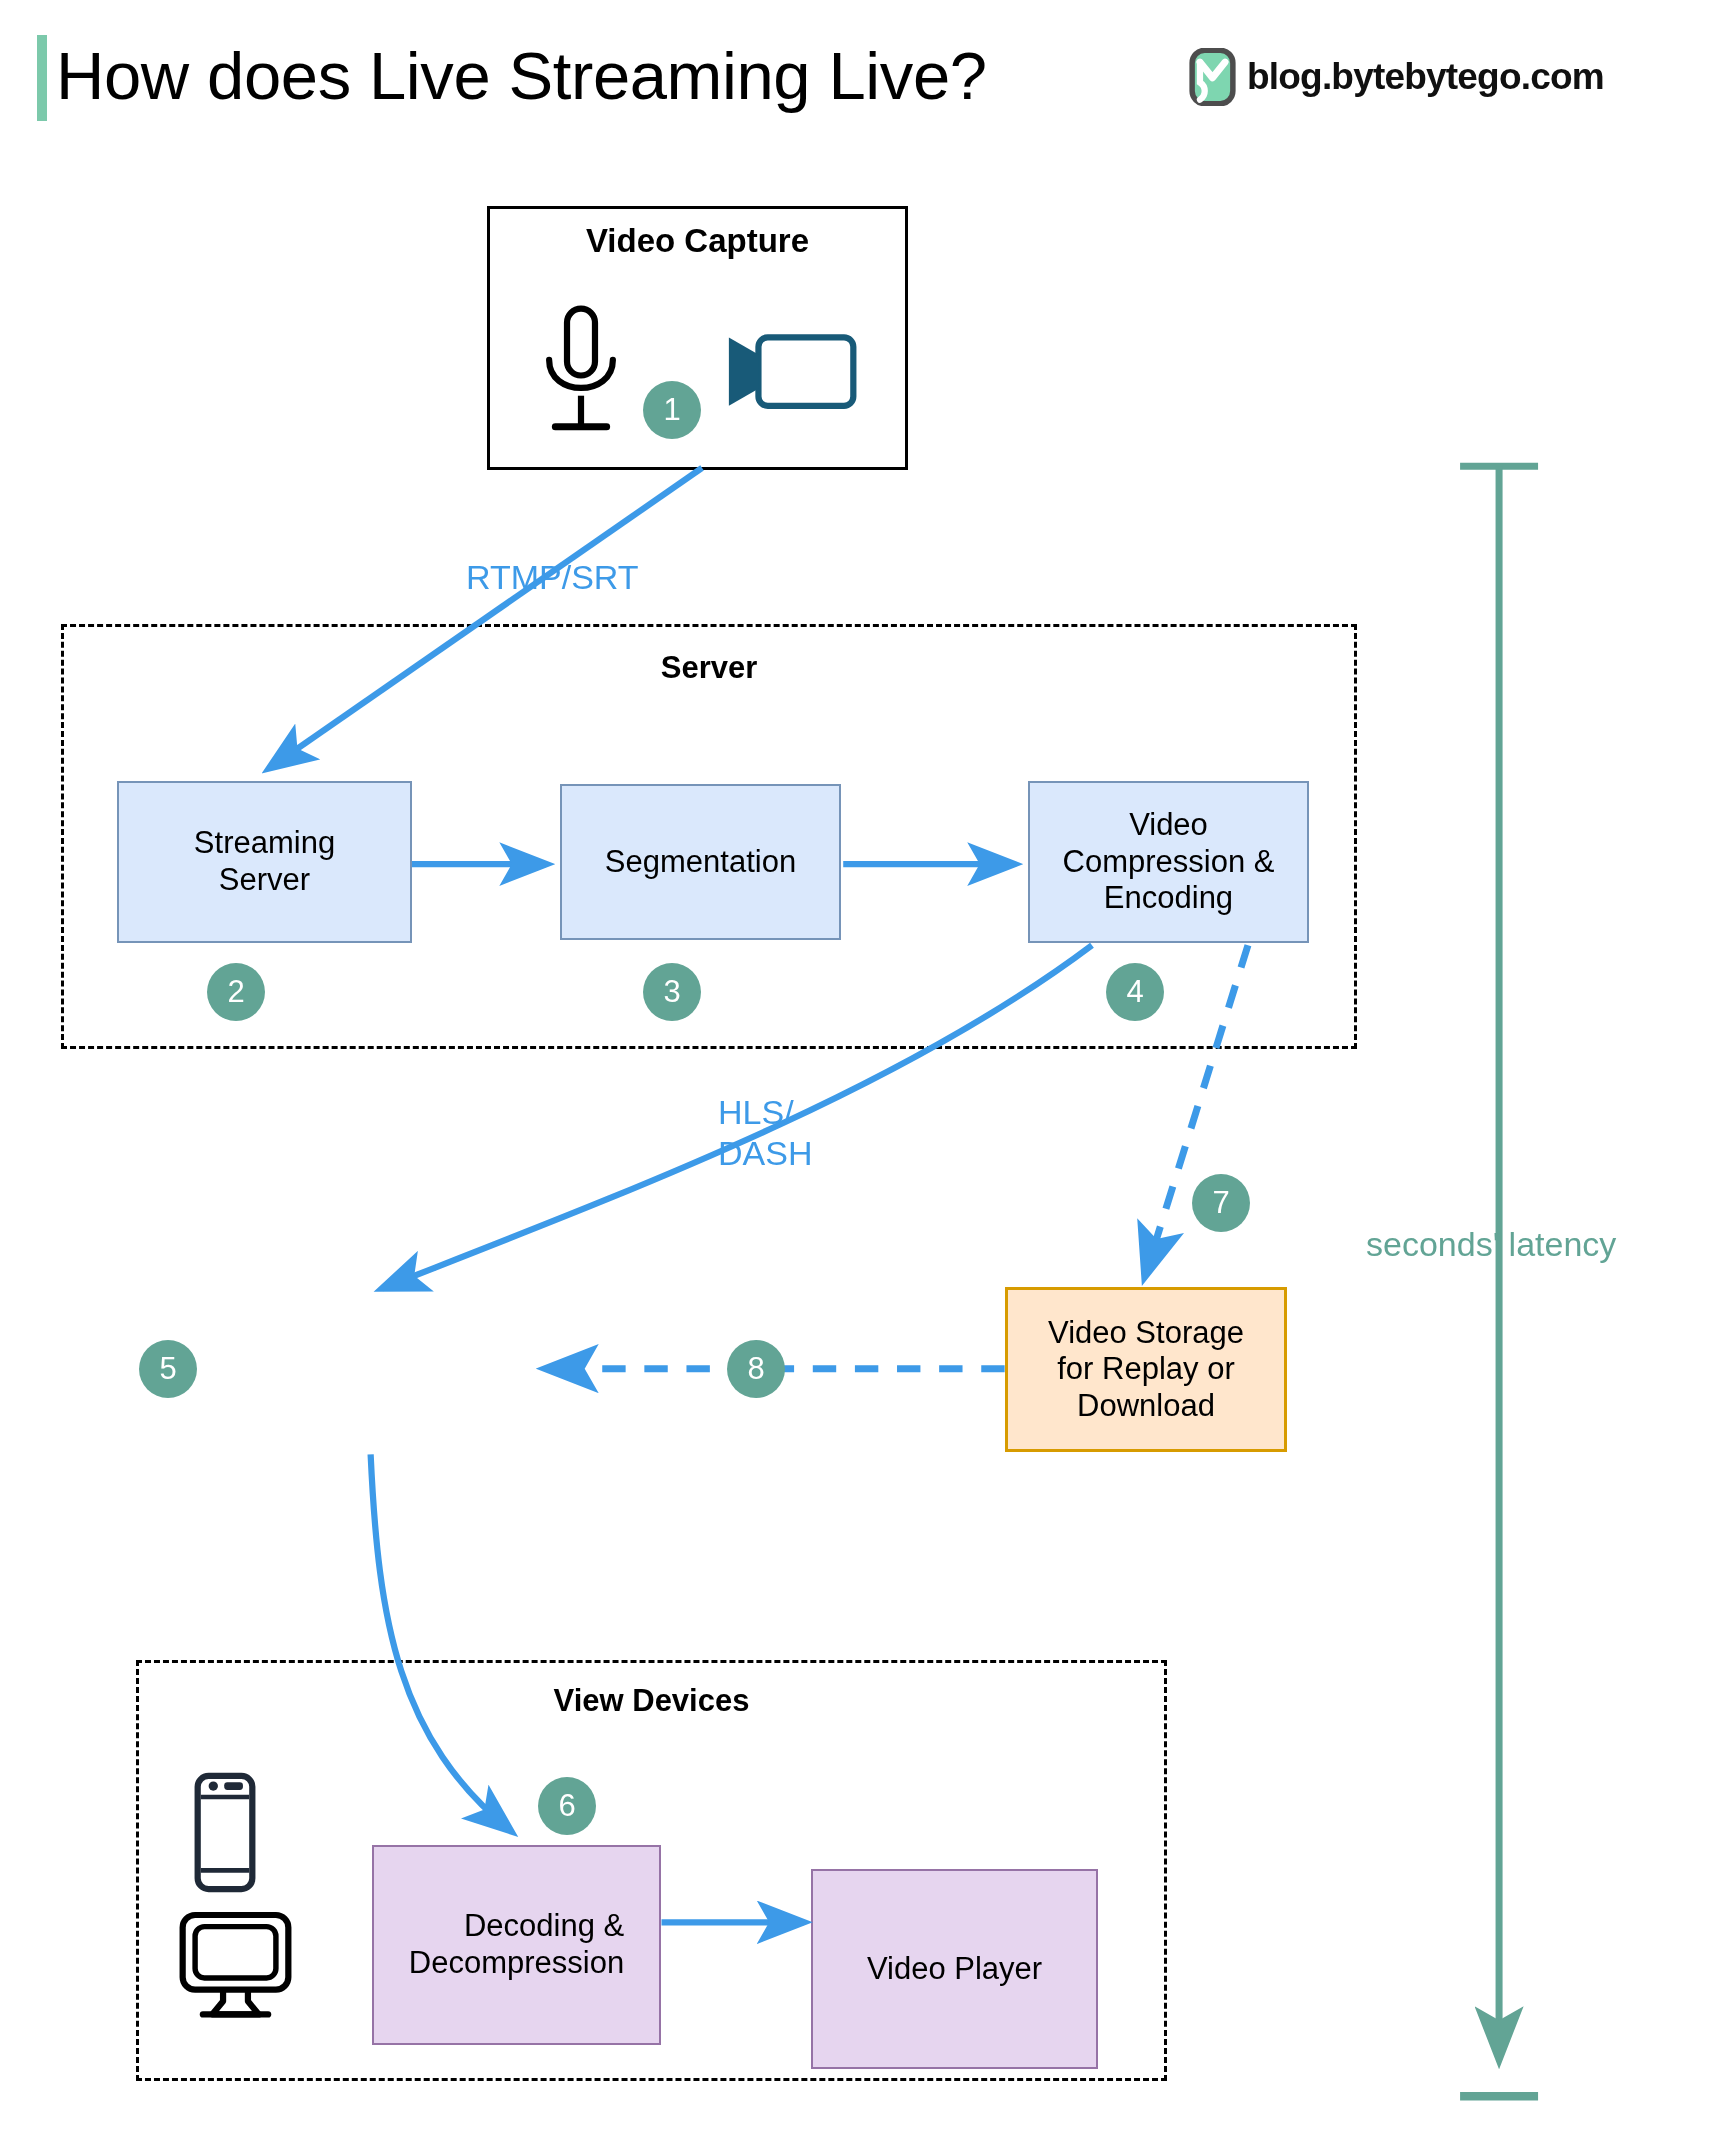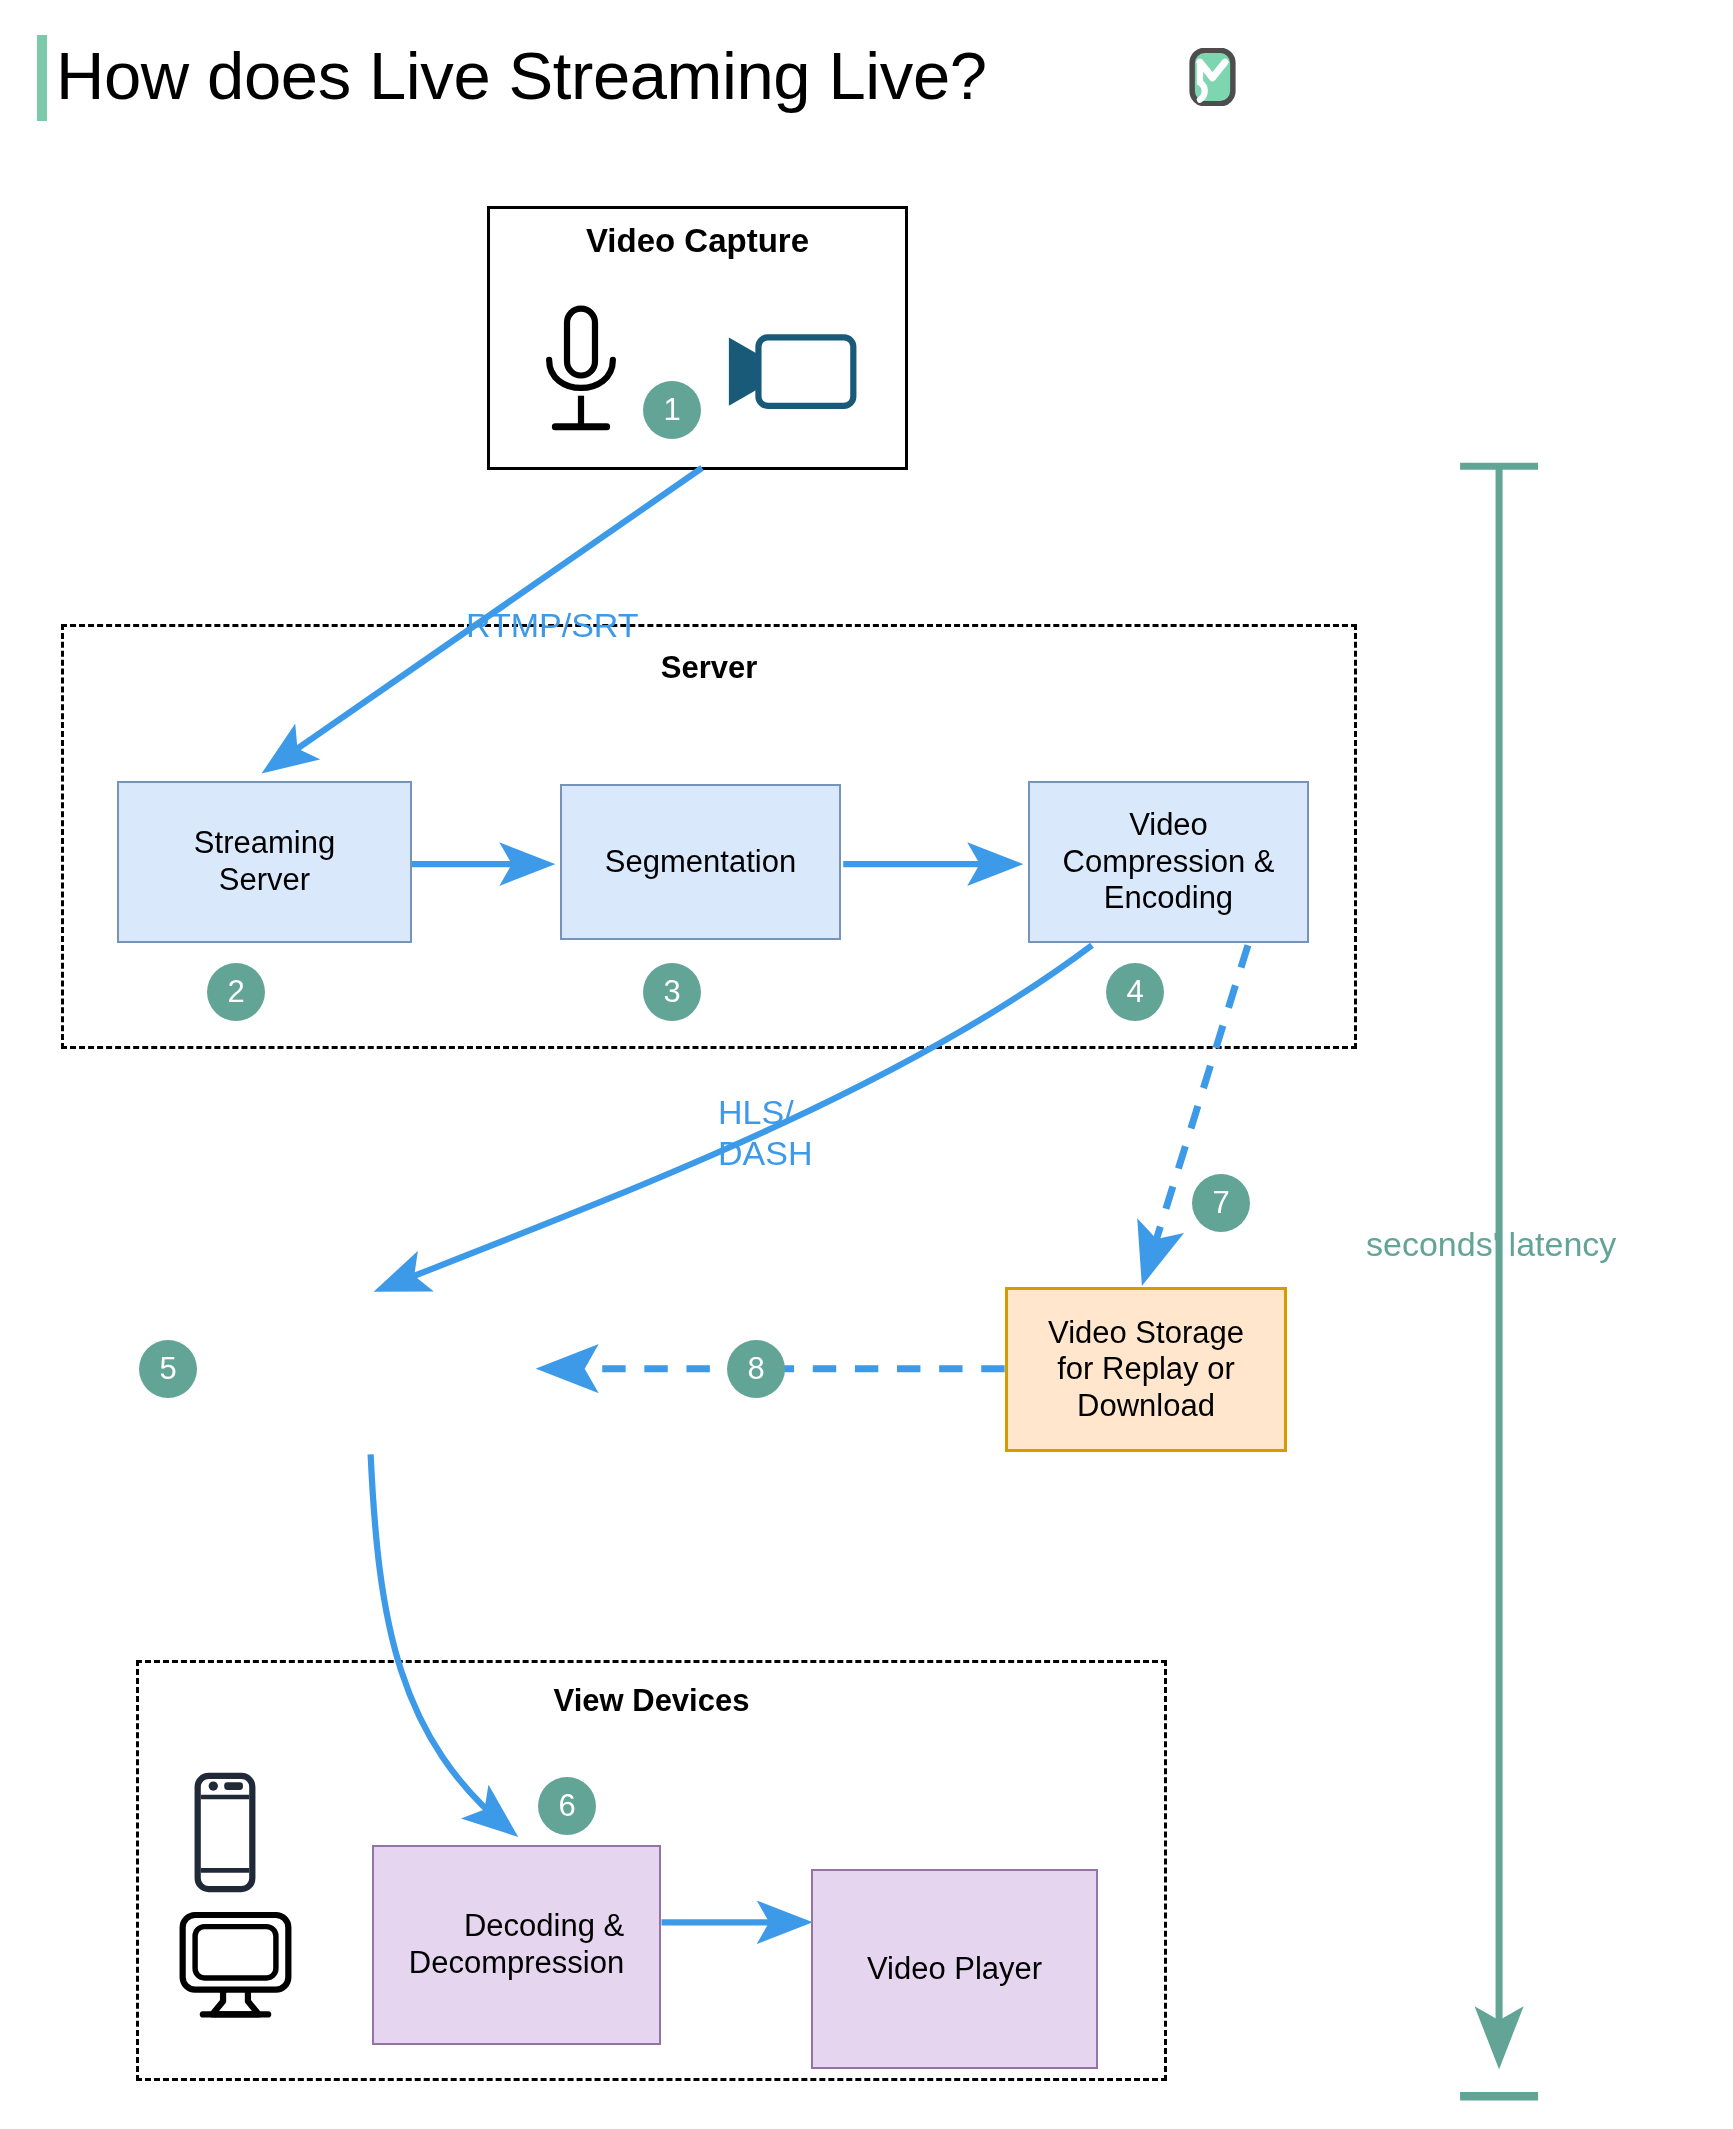--- a/index.html
+++ b/index.html
@@ -160,20 +160,21 @@
   <div id="page-title">How does Live Streaming Live?</div>
 
   <div id="brand">
     <div id="brand-logo">
       <svg width="47" height="58" viewBox="0 0 60 74">
         <rect x="4" y="3" width="52" height="68" rx="16" ry="16" fill="#7ed6b0" stroke="#4d4d4d" stroke-width="7"></rect>
         <path d="M14 18 L30 38 L46 18" fill="none" stroke="#ffffff" stroke-width="9" stroke-linecap="round" stroke-linejoin="round"></path>
         <path d="M14 18 L14 44 A13 13 0 0 1 14 66" fill="none" stroke="#ffffff" stroke-width="8" stroke-linecap="round"></path>
       </svg>
     </div>
+    <div id="brand-text">blog.bytebytego.com</div>
   </div>
 
   <svg id="edges" viewBox="0 0 2223 2730">
     <defs>
       <marker id="ah-blue" markerWidth="9" markerHeight="7" refX="7.5" refY="3.5" orient="auto" markerUnits="strokeWidth">
         <path d="M0,0 L9,3.5 L0,7 L2,3.5 Z" fill="#3d9ae8"></path>
       </marker>
       <marker id="ah-green" markerWidth="9" markerHeight="7" refX="7.5" refY="3.5" orient="auto" markerUnits="strokeWidth">
         <path d="M0,0 L9,3.5 L0,7 L2,3.5 Z" fill="#62a495"></path>
       </marker>
@@ -214,21 +215,21 @@
 
   <div class="icon-layer" style="left:718px; top:331px;">
     <svg width="140" height="82" viewBox="0 0 180 105">
       <rect x="52" y="8" width="122" height="88" rx="12" ry="12" fill="none" stroke="#185a78" stroke-width="8"></rect>
       <path d="M52 30 L14 8 L14 96 L52 74 Z" fill="#185a78"></path>
     </svg>
   </div>
 
   <div class="badge" style="left:643px; top:381px;">1</div>
 
-  <div class="edge-label" style="left:466px; top:557px;margin-top:48px;">RTMP/SRT</div>
+  <div class="edge-label" style="left:466px; top:557px;">RTMP/SRT</div>
 
   <div class="group-box" style="left:61px; top:624px; width:1296px; height:425px;"></div>
   <div class="group-title" style="left:61px; top:650px; width:1296px;">Server</div>
 
   <div class="node node-blue" style="left:117px; top:781px; width:295px; height:162px;">
     <span style="white-space:pre-line;">Streaming
 Server</span>
   </div>
   <div class="badge" style="left:207px; top:963px;">2</div>
 

